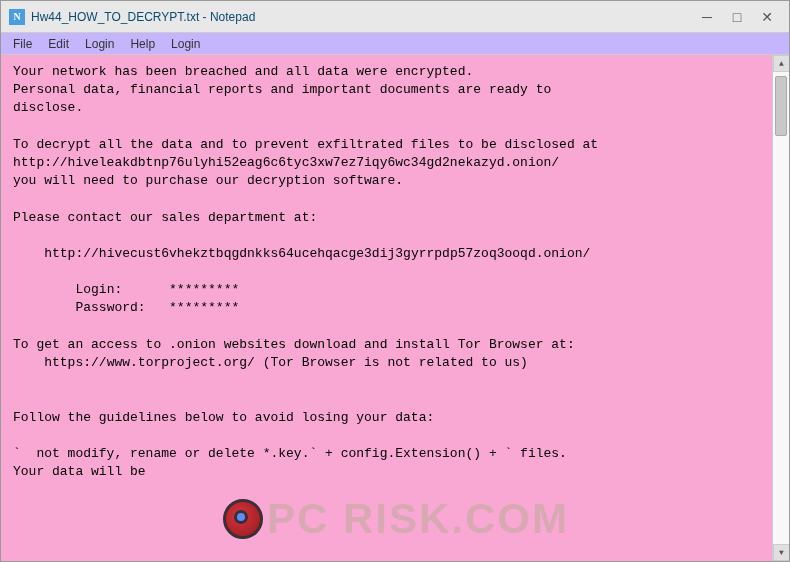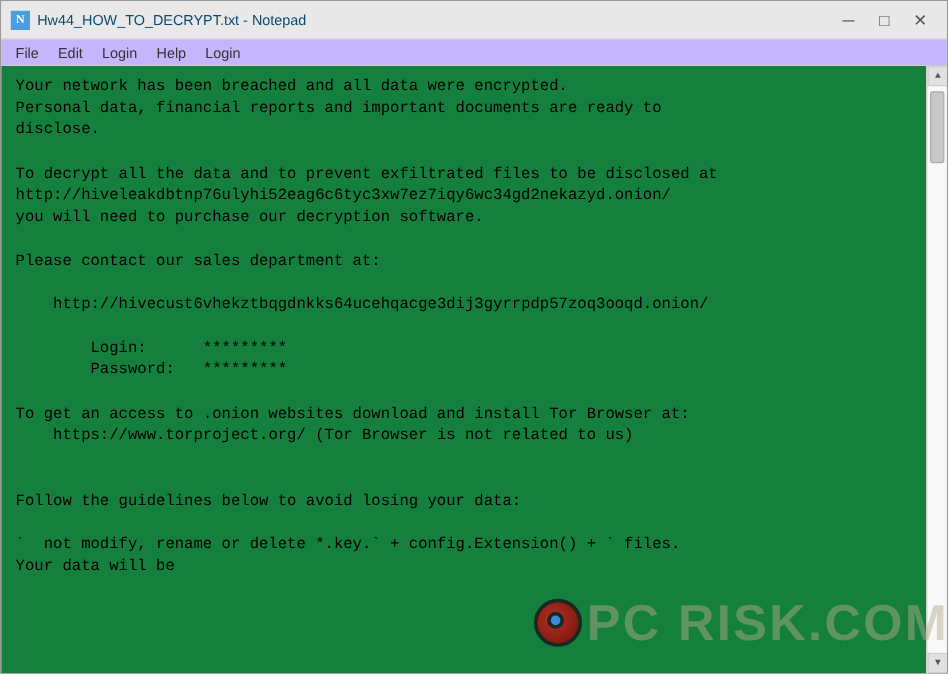--- a/index.html
+++ b/index.html
@@ -95,21 +95,21 @@
       font-family: 'Segoe UI', Arial, sans-serif;
       font-size: 12px;
       color: #333;
       padding: 2px 8px;
       cursor: pointer;
       border-radius: 2px;
     }
 
     .text-content {
       flex: 1;
-      background: #15803d;
+      background: #f9a8d4;
       padding: 8px 12px;
       overflow-y: scroll;
       font-family: 'Courier New', Courier, monospace;
       font-size: 13px;
       line-height: 1.4;
       color: #000;
       white-space: pre-wrap;
       word-wrap: break-word;
     }
 
@@ -153,21 +153,21 @@
       border-radius: 2px;
     }
 
     .watermark-overlay {
       position: absolute;
       bottom: 18px;
       left: 0;
       width: 790px;
       display: flex;
       align-items: center;
-      justify-content: flex-end;
+      justify-content: center;
       pointer-events: none;
       z-index: 10;
     }
 
     .watermark-logo {
       display: flex;
       align-items: center;
       gap: 4px;
       opacity: 0.85;
     }

